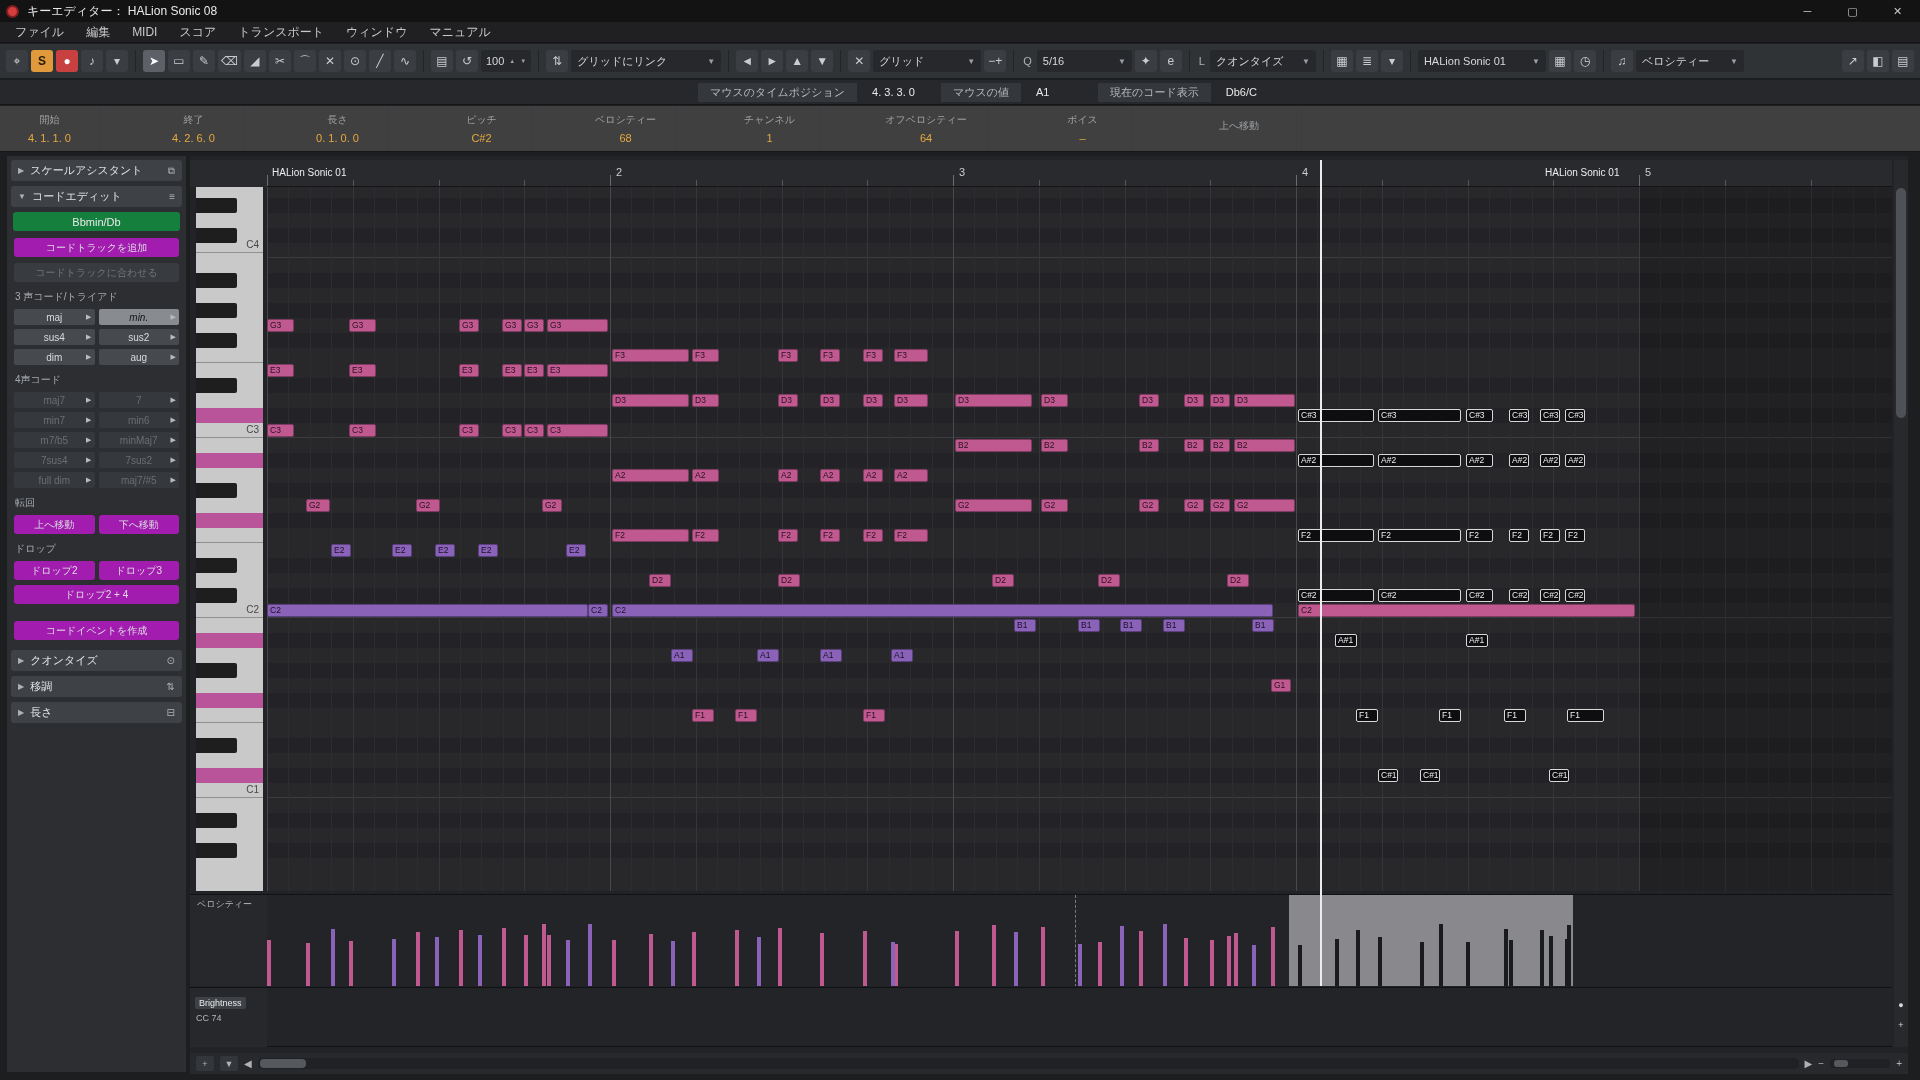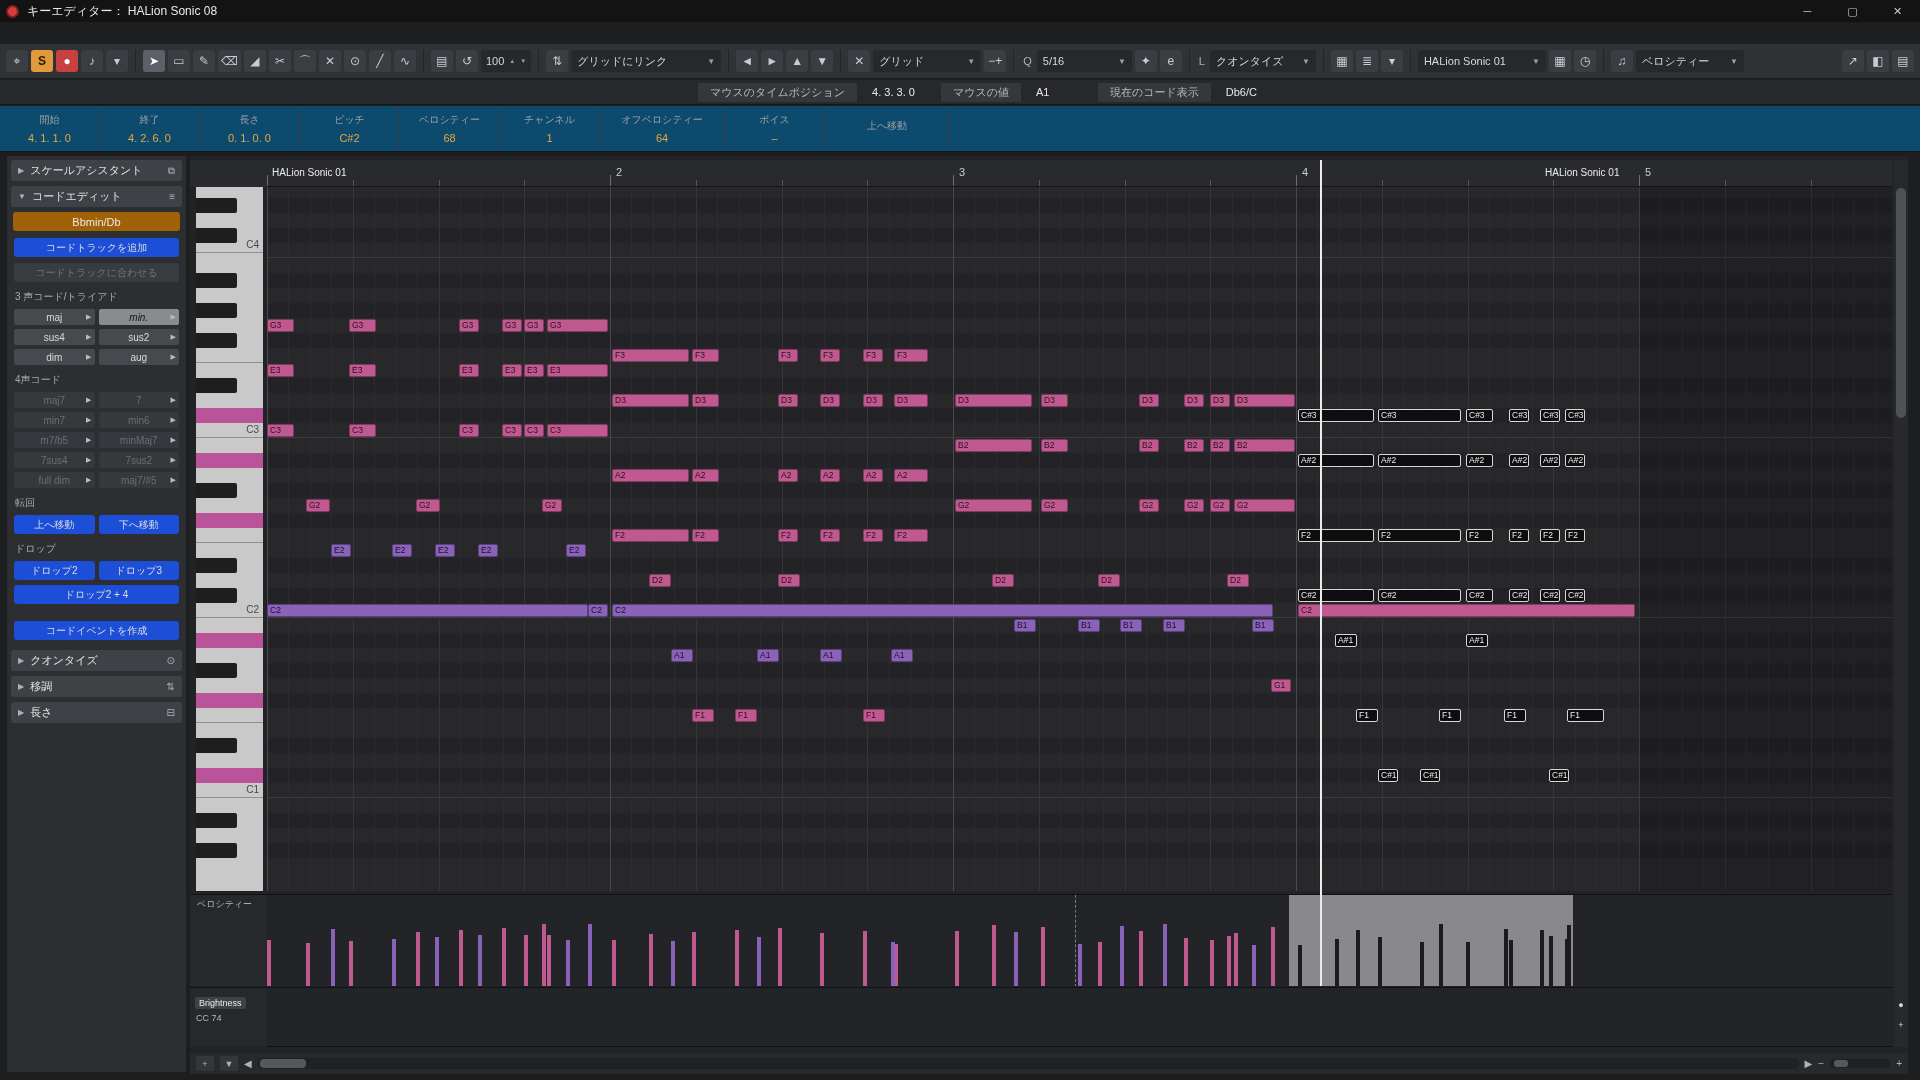--- a/index.html
+++ b/index.html
@@ -31,33 +31,33 @@
 .tb-spin .sc{font-size:6px;line-height:6px;color:#9aa0a6;text-align:center;}
 .tb-right{position:absolute;right:6px;top:6px;display:flex;gap:3px;}
 
 
 .infobar{position:absolute;left:0;top:80px;right:0;height:25px;background:#26282b;display:flex;align-items:center;border-bottom:1px solid #151618;}
 .info-group{display:flex;align-items:center;margin-left:698px;}
 .i-label{background:#34373b;color:#b9bcbf;font-size:11px;height:19px;display:flex;align-items:center;padding:0 12px;margin-right:3px;}
 .i-value{color:#e8e8e8;font-size:11px;padding:0 12px;margin-right:14px;min-width:60px;}
 
 
-.paramsbar{position:absolute;left:0;top:106px;right:0;height:46px;background:#0c4a6e;display:flex;border-bottom:1px solid #141517;}
+.paramsbar{position:absolute;left:0;top:106px;right:0;height:46px;background:#404040;display:flex;border-bottom:1px solid #141517;gap:44px;}
 .param{width:100px;border-right:1px solid #3a3d41;display:flex;flex-direction:column;align-items:center;justify-content:center;gap:5px;}
 .param.wide{width:125px;}
 .param .pl{font-size:10px;color:#9ea2a6;}
 .param .pv{font-size:11px;color:#e7a93e;}
 
 
 .sidebar{position:absolute;left:7px;top:156px;width:179px;height:916px;background:#2c2e31;padding:4px 4px;}
 .sec-h{height:21px;background:#3e4246;border-radius:3px;margin-bottom:5px;display:flex;align-items:center;padding:0 7px;gap:6px;font-size:11px;color:#e4e6e8;}
 .sec-h .arr{font-size:8px;color:#aeb2b6;}
 .sec-h .ric{margin-left:auto;font-size:10px;color:#aeb2b6;}
-.chord-display{height:19px;background:#a16207;border-radius:3px;margin:1px 2px 7px;display:flex;align-items:center;justify-content:center;font-size:11px;color:#eaeaea;}
-.sb-btn{display:block;width:calc(100% - 6px);margin:0 3px 6px;height:19px;background:#1d4ed8;border:none;border-radius:3px;color:#dcdee0;font-size:10px;font-family:inherit;}
+.chord-display{height:19px;background:#15803d;border-radius:3px;margin:1px 2px 7px;display:flex;align-items:center;justify-content:center;font-size:11px;color:#eaeaea;}
+.sb-btn{display:block;width:calc(100% - 6px);margin:0 3px 6px;height:19px;background:#a21caf;border:none;border-radius:3px;color:#dcdee0;font-size:10px;font-family:inherit;}
 .sb-btn.disabled{background:#383b3f;color:#71757a;}
 .sb-label{font-size:10px;color:#a6aaae;margin:8px 4px 5px;}
 .btn-grid{display:grid;grid-template-columns:1fr 1fr;gap:4px;margin:0 3px 2px;}
 .chordbtn{height:16px;background:#46494e;border-radius:2px;color:#d8dadc;font-size:10px;display:flex;align-items:center;justify-content:center;position:relative;}
 .chordbtn .sub{position:absolute;right:3px;font-size:7px;color:#b8babc;}
 .chordbtn.sel{background:#888c91;color:#141518;font-style:italic;}
 .chordbtn.dis{background:#35383c;color:#6b6e72;}
 .btn-row{display:flex;gap:4px;margin:0 3px 5px;}
 .btn-row .sb-btn{flex:1;margin:0;}
 
@@ -126,20 +126,29 @@
   <div class="titlebar">
     <span class="app-icon"></span>
     <span class="title">キーエディター： HALion Sonic 08</span>
     <div class="winbtns">
       <span class="winbtn">─</span>
       <span class="winbtn">▢</span>
       <span class="winbtn">✕</span>
     </div>
   </div>
 
+  <div class="menubar" id="menubar">
+      <div class="menu-item">ファイル</div>
+      <div class="menu-item">編集</div>
+      <div class="menu-item">MIDI</div>
+      <div class="menu-item">スコア</div>
+      <div class="menu-item">トランスポート</div>
+      <div class="menu-item">ウィンドウ</div>
+      <div class="menu-item">マニュアル</div>
+    </div>
 
   <div class="toolbar" id="toolbar">
       <div class="tb-icon">⌖</div>
       <div class="tb-icon orange">S</div>
       <div class="tb-icon red">●</div>
       <div class="tb-icon">♪</div>
       <div class="tb-icon">▾</div>
       <div class="tb-sep"></div>
       <div class="tb-icon active">➤</div>
       <div class="tb-icon">▭</div>

